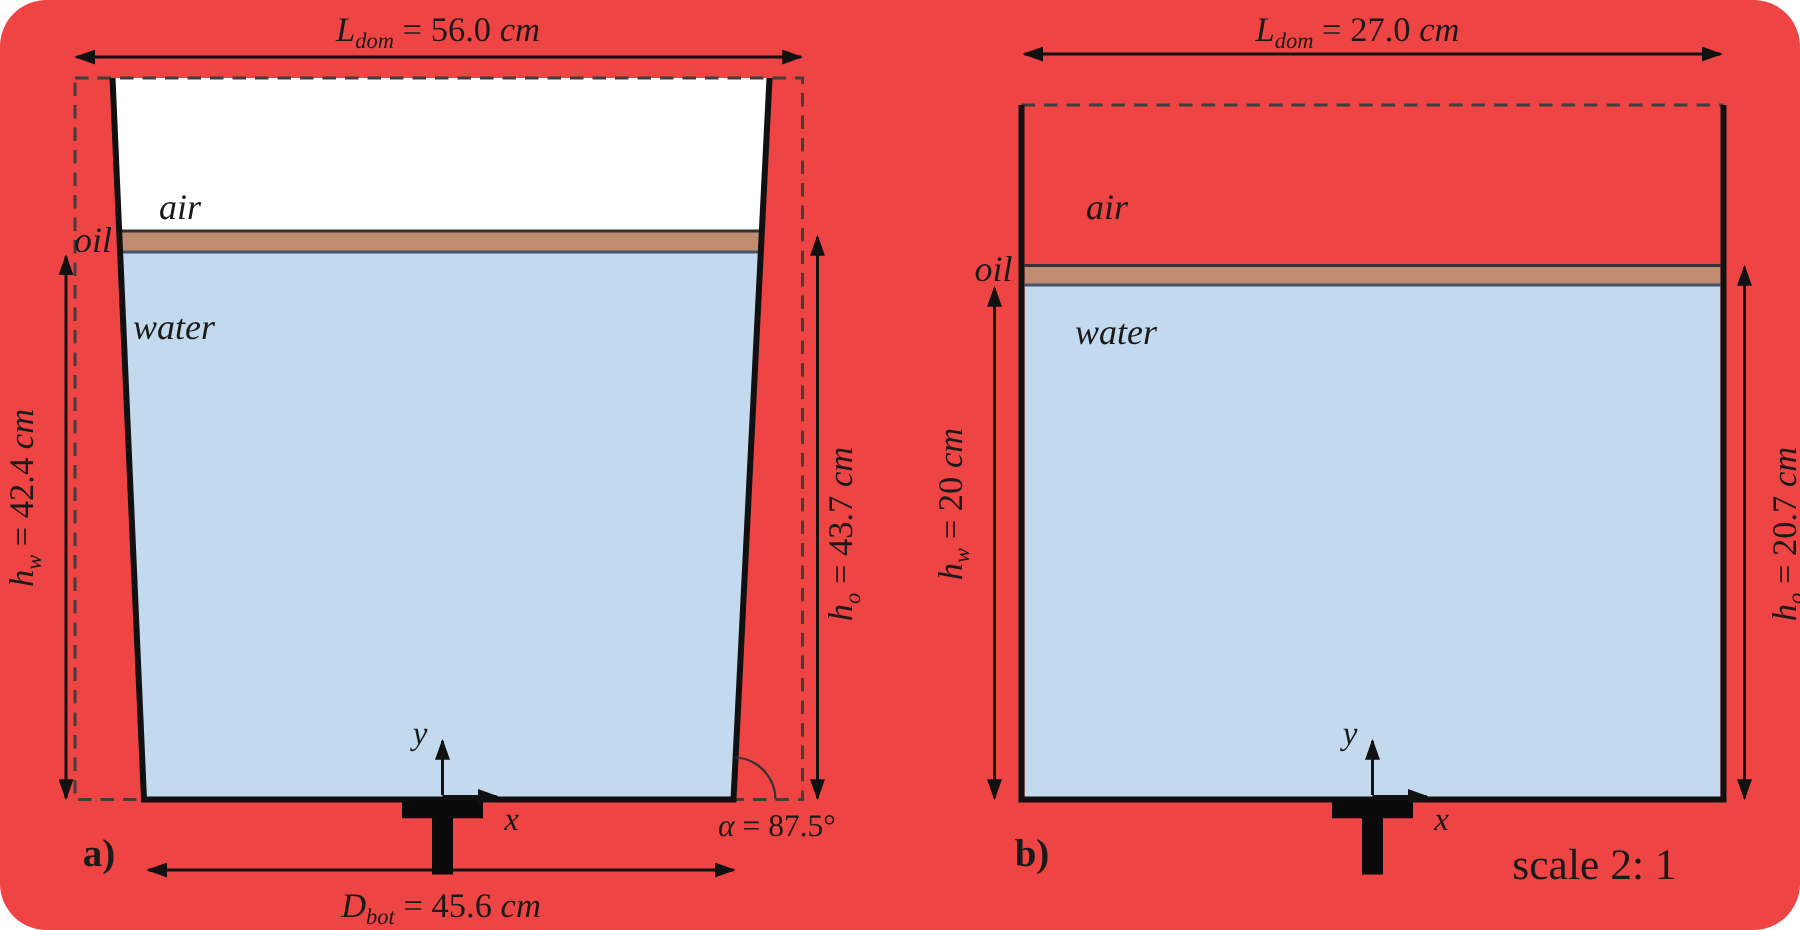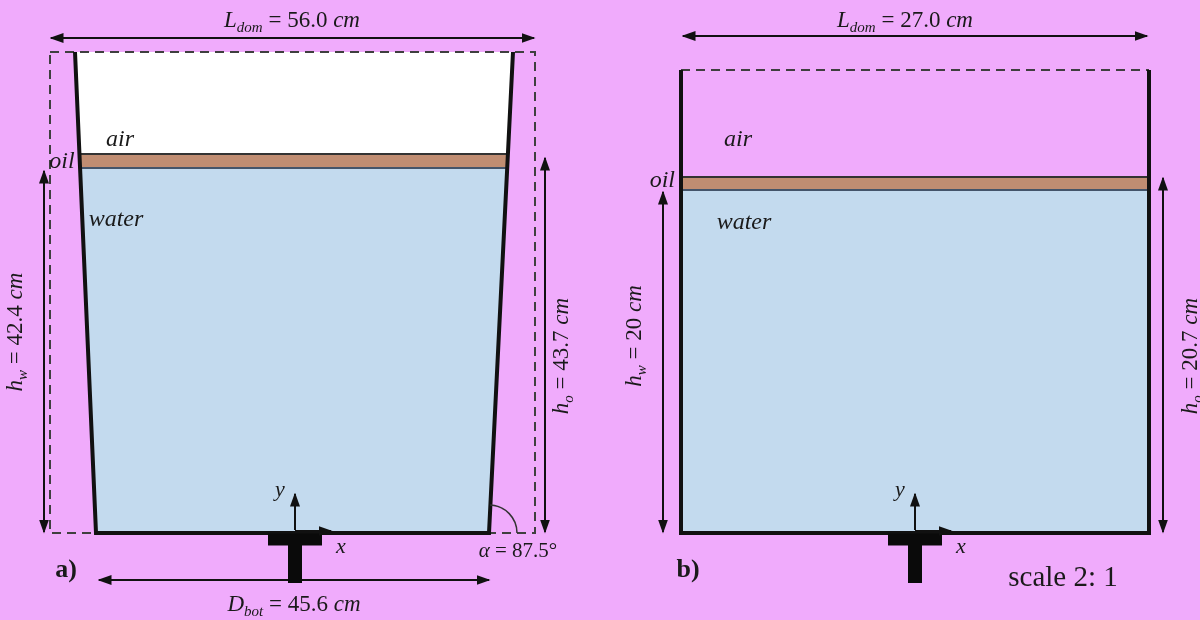--- a/index.html
+++ b/index.html
@@ -1,16 +1,16 @@
 <!DOCTYPE html>
 <html><head>
 <meta charset="utf-8">
 <style>
   html,body{margin:0;padding:0;background:#ffffff;}
-  .canvas{position:relative;width:1200px;height:620px;background:#f0abfc;overflow:hidden;}
+  .canvas{position:relative;width:1200px;height:620px;background:#ef4444;overflow:hidden;border-radius:31px;}
   svg{display:block;}
   text{font-family:"Liberation Serif", serif; fill:#1a1a1a;}
   .it{font-style:italic;}
   .dim{font-size:23px;}
   .sub{font-size:15px;font-style:italic;}
   .fluid{font-size:24px;font-style:italic;}
   .axis{font-size:22px;font-style:italic;}
   .ang{font-size:21px;}
   .panel-label{font-size:26px;font-weight:bold;}
   .scale{font-size:29px;}

